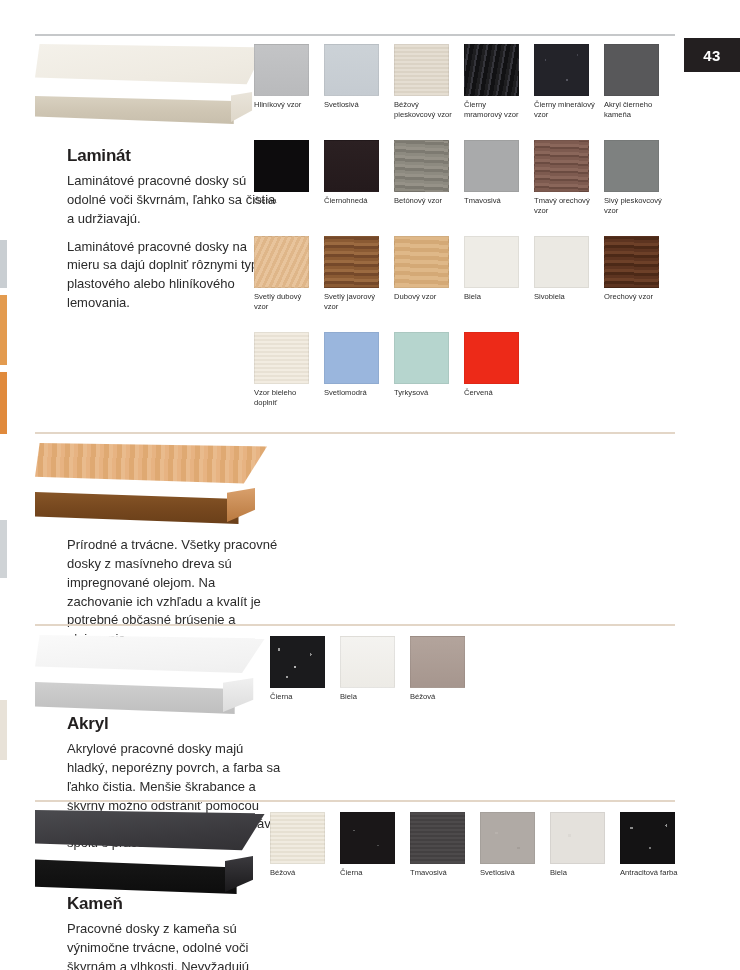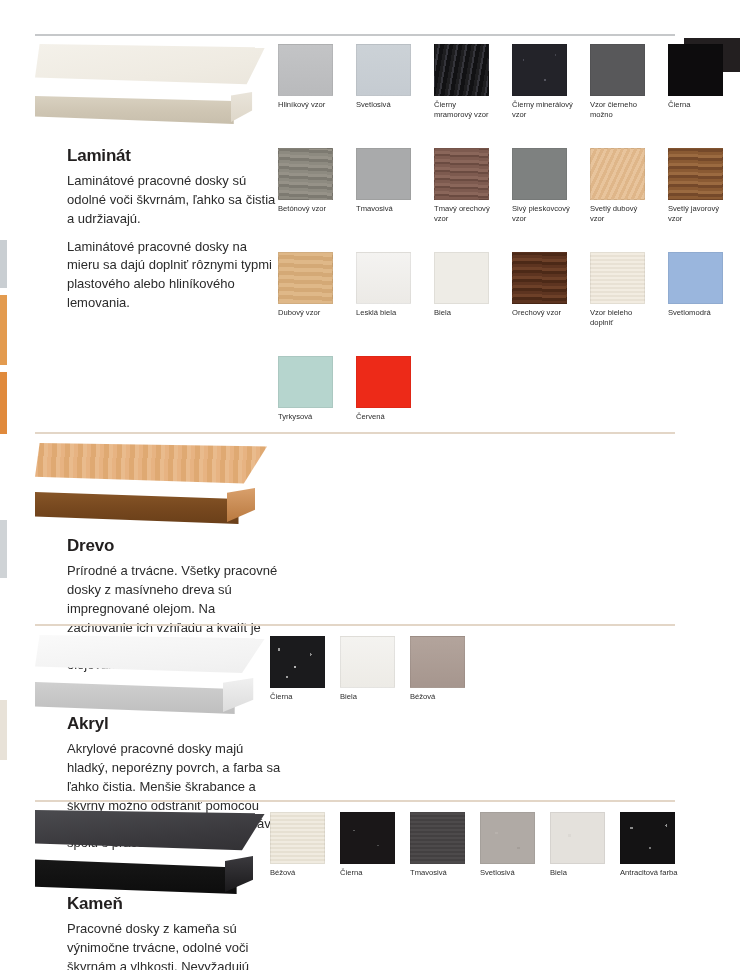--- a/index.html
+++ b/index.html
@@ -200,46 +200,54 @@
         <div class="cap"></div>
     </div>
   </div>
 
   <div class="section" style="left:35px;top:146px;">
     <h2 class="sec-title">Laminát</h2>
     <p class="sec-body">Laminátové pracovné dosky sú odolné voči škvrnám, ľahko sa čistia a udržiavajú.</p>
     <p class="sec-body">Laminátové pracovné dosky na mieru sa dajú doplniť rôznymi typmi plastového alebo hliníkového lemovania.</p>
   </div>
 
-  <div class="swatch-grid" id="grid-laminat" style="left: 278px; top: 44px; grid-auto-rows: 96px; gap: 8px;">
+  <div class="swatch-grid" id="grid-laminat" style="left: 254px; top: 44px; grid-auto-rows: 96px;">
       <div class="swatch">
         <div class="chip tx-alu"></div>
         <div class="chip-label">Hliníkový vzor</div>
       </div>
       <div class="swatch">
         <div class="chip tx-lightgray"></div>
         <div class="chip-label">Svetlosivá</div>
       </div>
       <div class="swatch">
+        <div class="chip tx-beigesand"></div>
+        <div class="chip-label">Béžový pieskovcový vzor</div>
+      </div>
+      <div class="swatch">
         <div class="chip tx-blackmarble"></div>
         <div class="chip-label">Čierny mramorový vzor</div>
       </div>
       <div class="swatch">
         <div class="chip tx-blackmineral"></div>
         <div class="chip-label">Čierny minerálový vzor</div>
       </div>
       <div class="swatch">
         <div class="chip tx-blackstone"></div>
-        <div class="chip-label">Vzor čierneho možno</div>
+        <div class="chip-label">Akryl čierneho kameňa</div>
       </div>
       <div class="swatch">
         <div class="chip tx-black"></div>
         <div class="chip-label">Čierna</div>
       </div>
       <div class="swatch">
+        <div class="chip tx-blackbrown"></div>
+        <div class="chip-label">Čiernohnedá</div>
+      </div>
+      <div class="swatch">
         <div class="chip tx-concrete"></div>
         <div class="chip-label">Betónový vzor</div>
       </div>
       <div class="swatch">
         <div class="chip tx-darkgray"></div>
         <div class="chip-label">Tmavosivá</div>
       </div>
       <div class="swatch">
         <div class="chip tx-darkwalnut"></div>
         <div class="chip-label">Tmavý orechový vzor</div>
@@ -254,26 +262,26 @@
       </div>
       <div class="swatch">
         <div class="chip tx-walnutlight"></div>
         <div class="chip-label">Svetlý javorový vzor</div>
       </div>
       <div class="swatch">
         <div class="chip tx-oak"></div>
         <div class="chip-label">Dubový vzor</div>
       </div>
       <div class="swatch">
-        <div class="chip tx-glosswhite"></div>
-        <div class="chip-label">Lesklá biela</div>
-      </div>
-      <div class="swatch">
         <div class="chip tx-white"></div>
         <div class="chip-label">Biela</div>
+      </div>
+      <div class="swatch">
+        <div class="chip tx-graywhite"></div>
+        <div class="chip-label">Sivobiela</div>
       </div>
       <div class="swatch">
         <div class="chip tx-walnut"></div>
         <div class="chip-label">Orechový vzor</div>
       </div>
       <div class="swatch">
         <div class="chip tx-whitestone"></div>
         <div class="chip-label">Vzor bieleho doplniť</div>
       </div>
       <div class="swatch">
@@ -294,21 +302,20 @@
 
   <div class="hero" style="left:35px;top:442px;">
     <div class="board-wood">
       <div class="top"></div>
         <div class="edge"></div>
         <div class="cap"></div>
     </div>
   </div>
 
   <div class="section" style="left:35px;top:536px;">
-    <h2 class="sec-title">Drevo</h2>
     <p class="sec-body">Prírodné a trvácne. Všetky pracovné dosky z masívneho dreva sú impregnované olejom. Na zachovanie ich vzhľadu a kvalít je potrebné občasné brúsenie a olejovanie.</p>
   </div>
 
 
   <div class="rule tan" style="top:624px;"></div>
 
   <div class="hero" style="left:35px;top:634px;">
     <div class="board-acr">
       <div class="top"></div>
         <div class="edge"></div>

